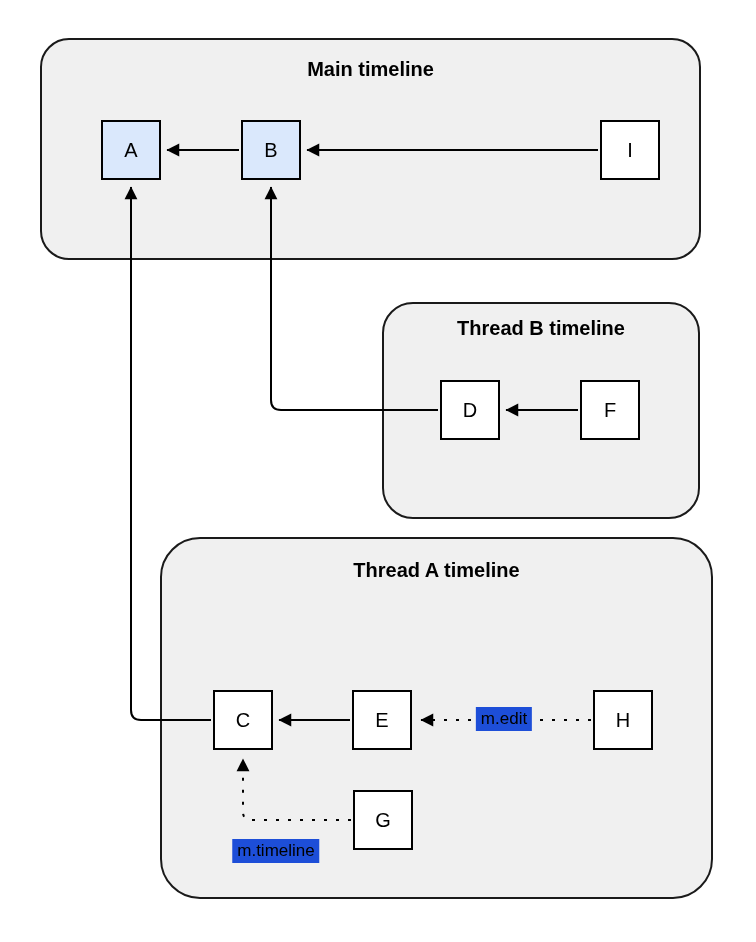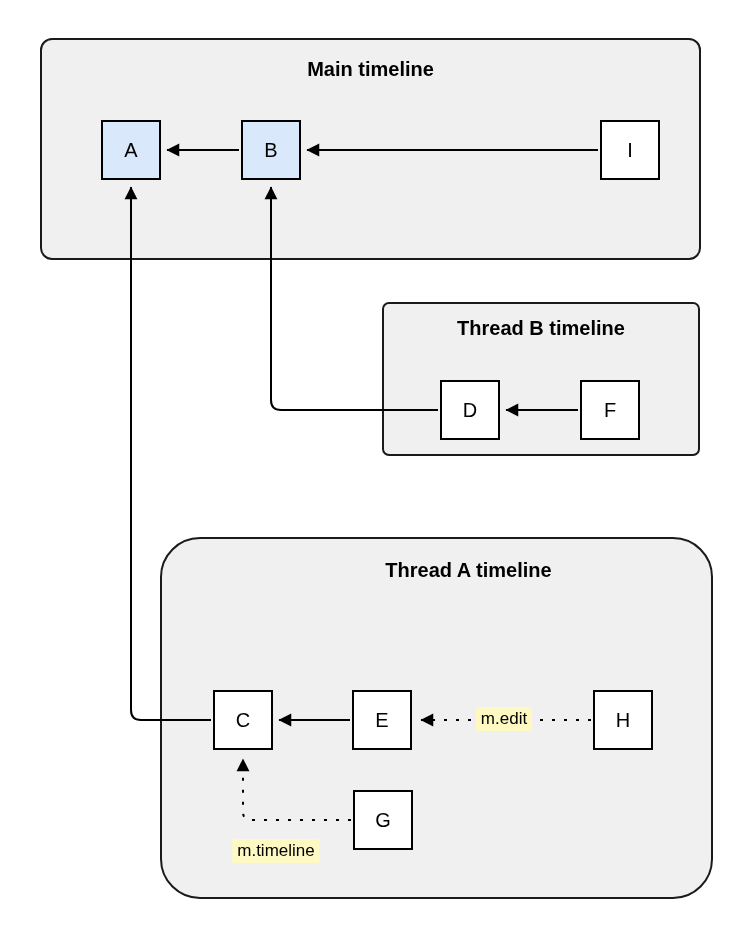--- a/index.html
+++ b/index.html
@@ -22,23 +22,23 @@
     box-sizing: border-box;
   }
   .container-title {
     position: absolute;
     width: 100%;
     text-align: center;
     font-weight: bold;
     font-size: 20px;
     color: #000000;
   }
-  #container-main     { left: 40px;  top: 38px;  width: 661px; height: 222px; border-radius: 12px; }
-  #container-thread-b { left: 382px; top: 302px; width: 318px; height: 154px; border-radius: 7px; }
-  #container-thread-a { left: 160px; top: 537px; width: 553px; height: 362px; border-radius: 40px; padding-left: 32px; }
+  #container-main     { left: 40px;  top: 38px;  width: 661px; height: 222px; border-radius: 29px; }
+  #container-thread-b { left: 382px; top: 302px; width: 318px; height: 217px; border-radius: 31px; }
+  #container-thread-a { left: 160px; top: 537px; width: 553px; height: 362px; border-radius: 40px; }
   #container-main .container-title     { top: 18px; }
   #container-thread-b .container-title { top: 13px; }
   #container-thread-a .container-title { top: 20px; }
 
   .event-box {
     position: absolute;
     width: 60px;
     height: 60px;
     box-sizing: border-box;
     border: 2px solid #000000;
@@ -76,21 +76,21 @@
     stroke-width: 2px;
   }
   .edge.dotted {
     stroke-dasharray: 3 9;
     stroke-linecap: butt;
   }
 
   .edge-label {
     position: absolute;
     transform: translate(-50%, -50%);
-    background: #fef9c3;
+    background: #1d4ed8;
     color: #000000;
     font-size: 17px;
     padding: 2px 5px;
     white-space: nowrap;
     z-index: 4;
   }
   #label-m-edit     { left: 504px; top: 719px; }
   #label-m-reaction { left: 276px; top: 851px; }
 </style>
 </head>

